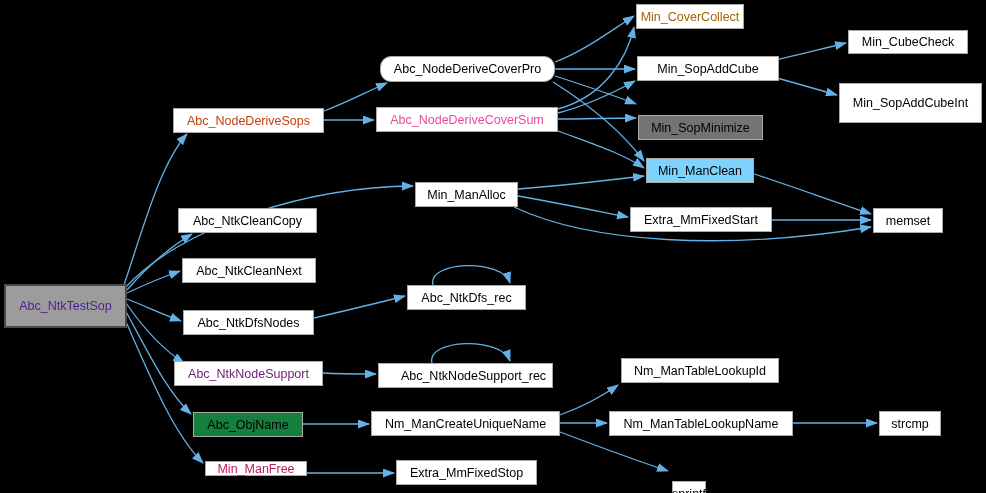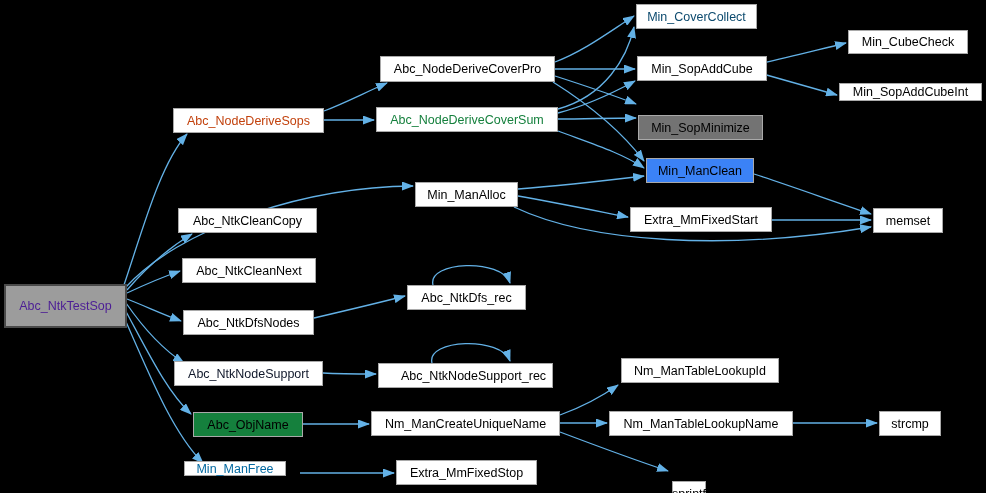--- a/index.html
+++ b/index.html
@@ -72,38 +72,38 @@
         <path d="M303,424 C325,424 347,424 369,424" class="edge" stroke="#63b1e6" marker-end="url(#arrow)"></path>
         <path d="M560,415 C582,407 601,397 618,385" class="edge" stroke="#63b1e6" marker-end="url(#arrow)"></path>
         <path d="M560,423 C575,423 591,423 607,423" class="edge" stroke="#63b1e6" marker-end="url(#arrow)"></path>
         <path d="M560,432 C597,446 632,459 668,471" class="edge" stroke="#63b1e6" marker-end="url(#arrow)"></path>
         <path d="M793,423 C821,423 849,423 877,423" class="edge" stroke="#63b1e6" marker-end="url(#arrow)"></path>
         <path d="M300,473 C331,473 362,473 394,473" class="edge" stroke="#63b1e6" marker-end="url(#arrow)"></path>
       </g>
   </svg>
 <div class="node root" style="left: 4px; top: 284px; width: 123px; height: 44px; background: rgb(156, 156, 156); border-color: rgb(74, 74, 74); color: #4c1d95;">Abc_NtkTestSop</div>
     <div class="node" style="left: 173px; top: 108px; width: 151px; height: 25px; background: rgb(255, 255, 255); border-color: rgb(169, 169, 169); color: #c2410c;">Abc_NodeDeriveSops</div>
-    <div class="node" style="left: 380px; top: 56px; width: 175px; height: 26px; background: rgb(255, 255, 255); border-color: rgb(169, 169, 169); color: rgb(0, 0, 0);">Abc_NodeDeriveCoverPro</div>
-    <div class="node" style="left: 376px; top: 107px; width: 182px; height: 25px; background: rgb(255, 255, 255); border-color: rgb(169, 169, 169); color: #15803d;">Abc_NodeDeriveCoverSum</div>
-    <div class="node" style="left: 636px; top: 4px; width: 121px; height: 25px; background: rgb(255, 255, 255); border-color: rgb(169, 169, 169); color: #0c4a6e;">Min_CoverCollect</div>
-    <div class="node" style="left: 637px; top: 56px; width: 130px; height: 25px; background: rgb(255, 255, 255); border-color: rgb(169, 169, 169); color: rgb(0, 0, 0);">Min_SopAddCube</div>
+    <div class="node" style="left: 380px; top: 56px; width: 175px; height: 26px; background: rgb(255, 255, 255); border-color: rgb(169, 169, 169); color: rgb(0, 0, 0); border-radius: 11px;">Abc_NodeDeriveCoverPro</div>
+    <div class="node" style="left: 376px; top: 107px; width: 182px; height: 25px; background: rgb(255, 255, 255); border-color: rgb(169, 169, 169); color: #ec4899;">Abc_NodeDeriveCoverSum</div>
+    <div class="node" style="left: 636px; top: 4px; width: 108px; height: 25px; background: rgb(255, 255, 255); border-color: rgb(169, 169, 169); color: #a16207;">Min_CoverCollect</div>
+    <div class="node" style="left: 637px; top: 56px; width: 142px; height: 25px; background: rgb(255, 255, 255); border-color: rgb(169, 169, 169); color: rgb(0, 0, 0);">Min_SopAddCube</div>
     <div class="node" style="left: 848px; top: 30px; width: 120px; height: 24px; background: rgb(255, 255, 255); border-color: rgb(169, 169, 169); color: rgb(0, 0, 0);">Min_CubeCheck</div>
-    <div class="node" style="left: 839px; top: 83px; width: 143px; height: 18px; background: rgb(255, 255, 255); border-color: rgb(169, 169, 169); color: rgb(0, 0, 0);">Min_SopAddCubeInt</div>
+    <div class="node" style="left: 839px; top: 83px; width: 143px; height: 40px; background: rgb(255, 255, 255); border-color: rgb(169, 169, 169); color: rgb(0, 0, 0);">Min_SopAddCubeInt</div>
     <div class="node" style="left: 638px; top: 115px; width: 125px; height: 25px; background: #737373; border-color: rgb(169, 169, 169); color: rgb(0, 0, 0);">Min_SopMinimize</div>
-    <div class="node" style="left: 646px; top: 158px; width: 108px; height: 25px; background: #3b82f6; border-color: rgb(169, 169, 169); color: rgb(0, 0, 0);">Min_ManClean</div>
+    <div class="node" style="left: 646px; top: 158px; width: 108px; height: 25px; background: #7dd3fc; border-color: rgb(169, 169, 169); color: rgb(0, 0, 0);">Min_ManClean</div>
     <div class="node" style="left: 415px; top: 182px; width: 103px; height: 25px; background: rgb(255, 255, 255); border-color: rgb(169, 169, 169); color: rgb(0, 0, 0);">Min_ManAlloc</div>
     <div class="node" style="left: 630px; top: 207px; width: 142px; height: 25px; background: rgb(255, 255, 255); border-color: rgb(169, 169, 169); color: rgb(0, 0, 0);">Extra_MmFixedStart</div>
     <div class="node" style="left: 873px; top: 208px; width: 70px; height: 25px; background: rgb(255, 255, 255); border-color: rgb(169, 169, 169); color: rgb(0, 0, 0);">memset</div>
     <div class="node" style="left: 178px; top: 208px; width: 139px; height: 25px; background: rgb(255, 255, 255); border-color: rgb(169, 169, 169); color: rgb(0, 0, 0);">Abc_NtkCleanCopy</div>
     <div class="node" style="left: 182px; top: 258px; width: 134px; height: 25px; background: rgb(255, 255, 255); border-color: rgb(169, 169, 169); color: rgb(0, 0, 0);">Abc_NtkCleanNext</div>
     <div class="node" style="left: 183px; top: 310px; width: 131px; height: 25px; background: rgb(255, 255, 255); border-color: rgb(169, 169, 169); color: rgb(0, 0, 0);">Abc_NtkDfsNodes</div>
     <div class="node" style="left: 407px; top: 285px; width: 119px; height: 25px; background: rgb(255, 255, 255); border-color: rgb(169, 169, 169); color: rgb(0, 0, 0);">Abc_NtkDfs_rec</div>
-    <div class="node" style="left: 174px; top: 361px; width: 149px; height: 25px; background: rgb(255, 255, 255); border-color: rgb(169, 169, 169); color: #0f172a;">Abc_NtkNodeSupport</div>
+    <div class="node" style="left: 174px; top: 361px; width: 149px; height: 25px; background: rgb(255, 255, 255); border-color: rgb(169, 169, 169); color: #701a75;">Abc_NtkNodeSupport</div>
     <div class="node" style="left: 378px; top: 363px; width: 175px; height: 25px; background: rgb(255, 255, 255); border-color: rgb(169, 169, 169); color: rgb(0, 0, 0); padding-left: 16px;">Abc_NtkNodeSupport_rec</div>
     <div class="node" style="left: 621px; top: 358px; width: 158px; height: 25px; background: rgb(255, 255, 255); border-color: rgb(169, 169, 169); color: rgb(0, 0, 0);">Nm_ManTableLookupId</div>
     <div class="node" style="left: 193px; top: 412px; width: 110px; height: 25px; background: #15803d; border-color: rgb(169, 169, 169); color: rgb(0, 0, 0);">Abc_ObjName</div>
     <div class="node" style="left: 371px; top: 411px; width: 189px; height: 25px; background: rgb(255, 255, 255); border-color: rgb(169, 169, 169); color: rgb(0, 0, 0);">Nm_ManCreateUniqueName</div>
     <div class="node" style="left: 609px; top: 411px; width: 184px; height: 25px; background: rgb(255, 255, 255); border-color: rgb(169, 169, 169); color: rgb(0, 0, 0);">Nm_ManTableLookupName</div>
     <div class="node" style="left: 879px; top: 411px; width: 62px; height: 25px; background: rgb(255, 255, 255); border-color: rgb(169, 169, 169); color: rgb(0, 0, 0);">strcmp</div>
-    <div class="node" style="left: 184px; top: 461px; width: 102px; height: 15px; background: rgb(255, 255, 255); border-color: rgb(169, 169, 169); color: #0369a1;">Min_ManFree</div>
+    <div class="node" style="left: 205px; top: 461px; width: 102px; height: 15px; background: rgb(255, 255, 255); border-color: rgb(169, 169, 169); color: #be185d;">Min_ManFree</div>
     <div class="node" style="left: 396px; top: 460px; width: 141px; height: 25px; background: rgb(255, 255, 255); border-color: rgb(169, 169, 169); color: rgb(0, 0, 0);">Extra_MmFixedStop</div>
     <div class="node" style="left: 672px; top: 481px; width: 34px; height: 25px; background: rgb(255, 255, 255); border-color: rgb(169, 169, 169); color: rgb(0, 0, 0);">sprintf</div>
   </div>
 
 </body></html>

